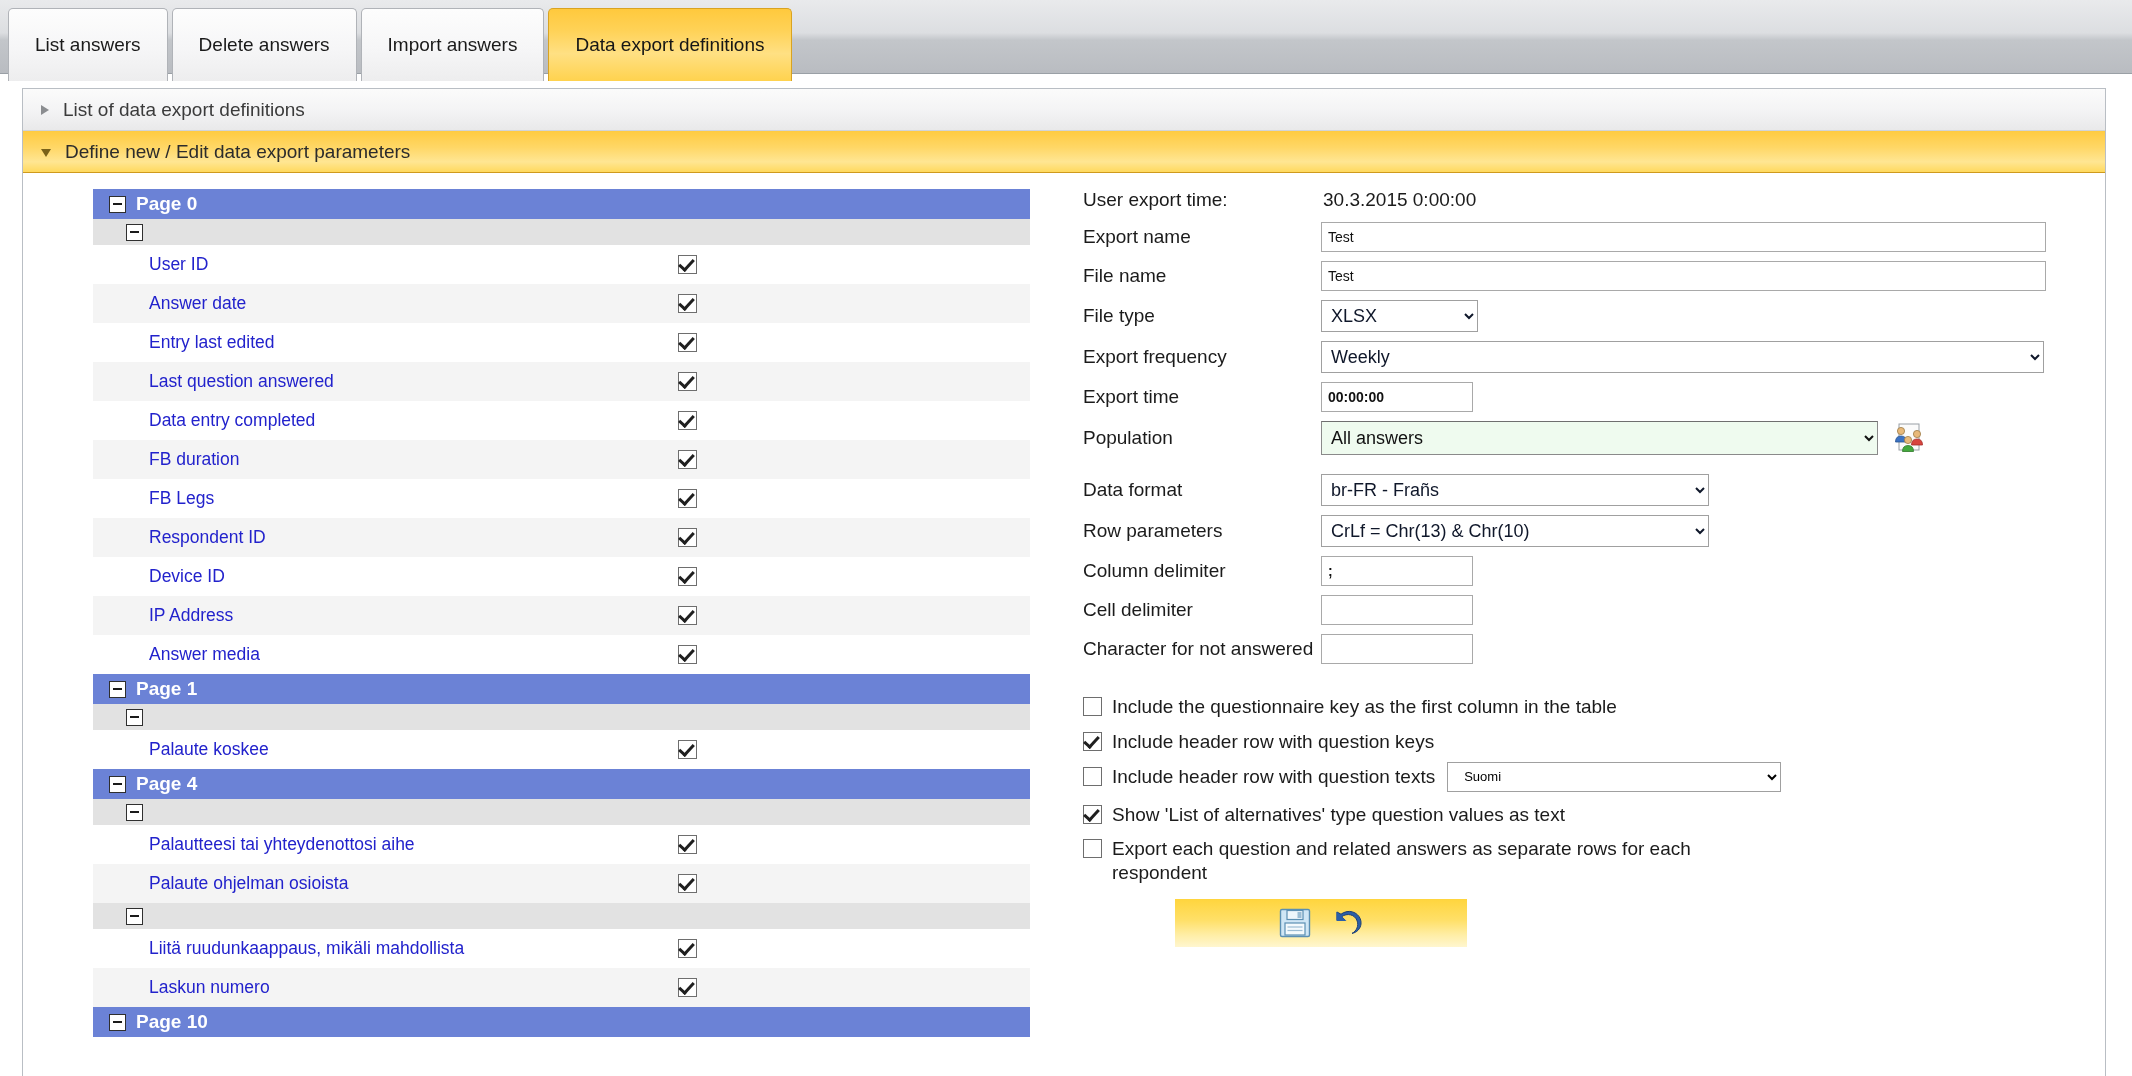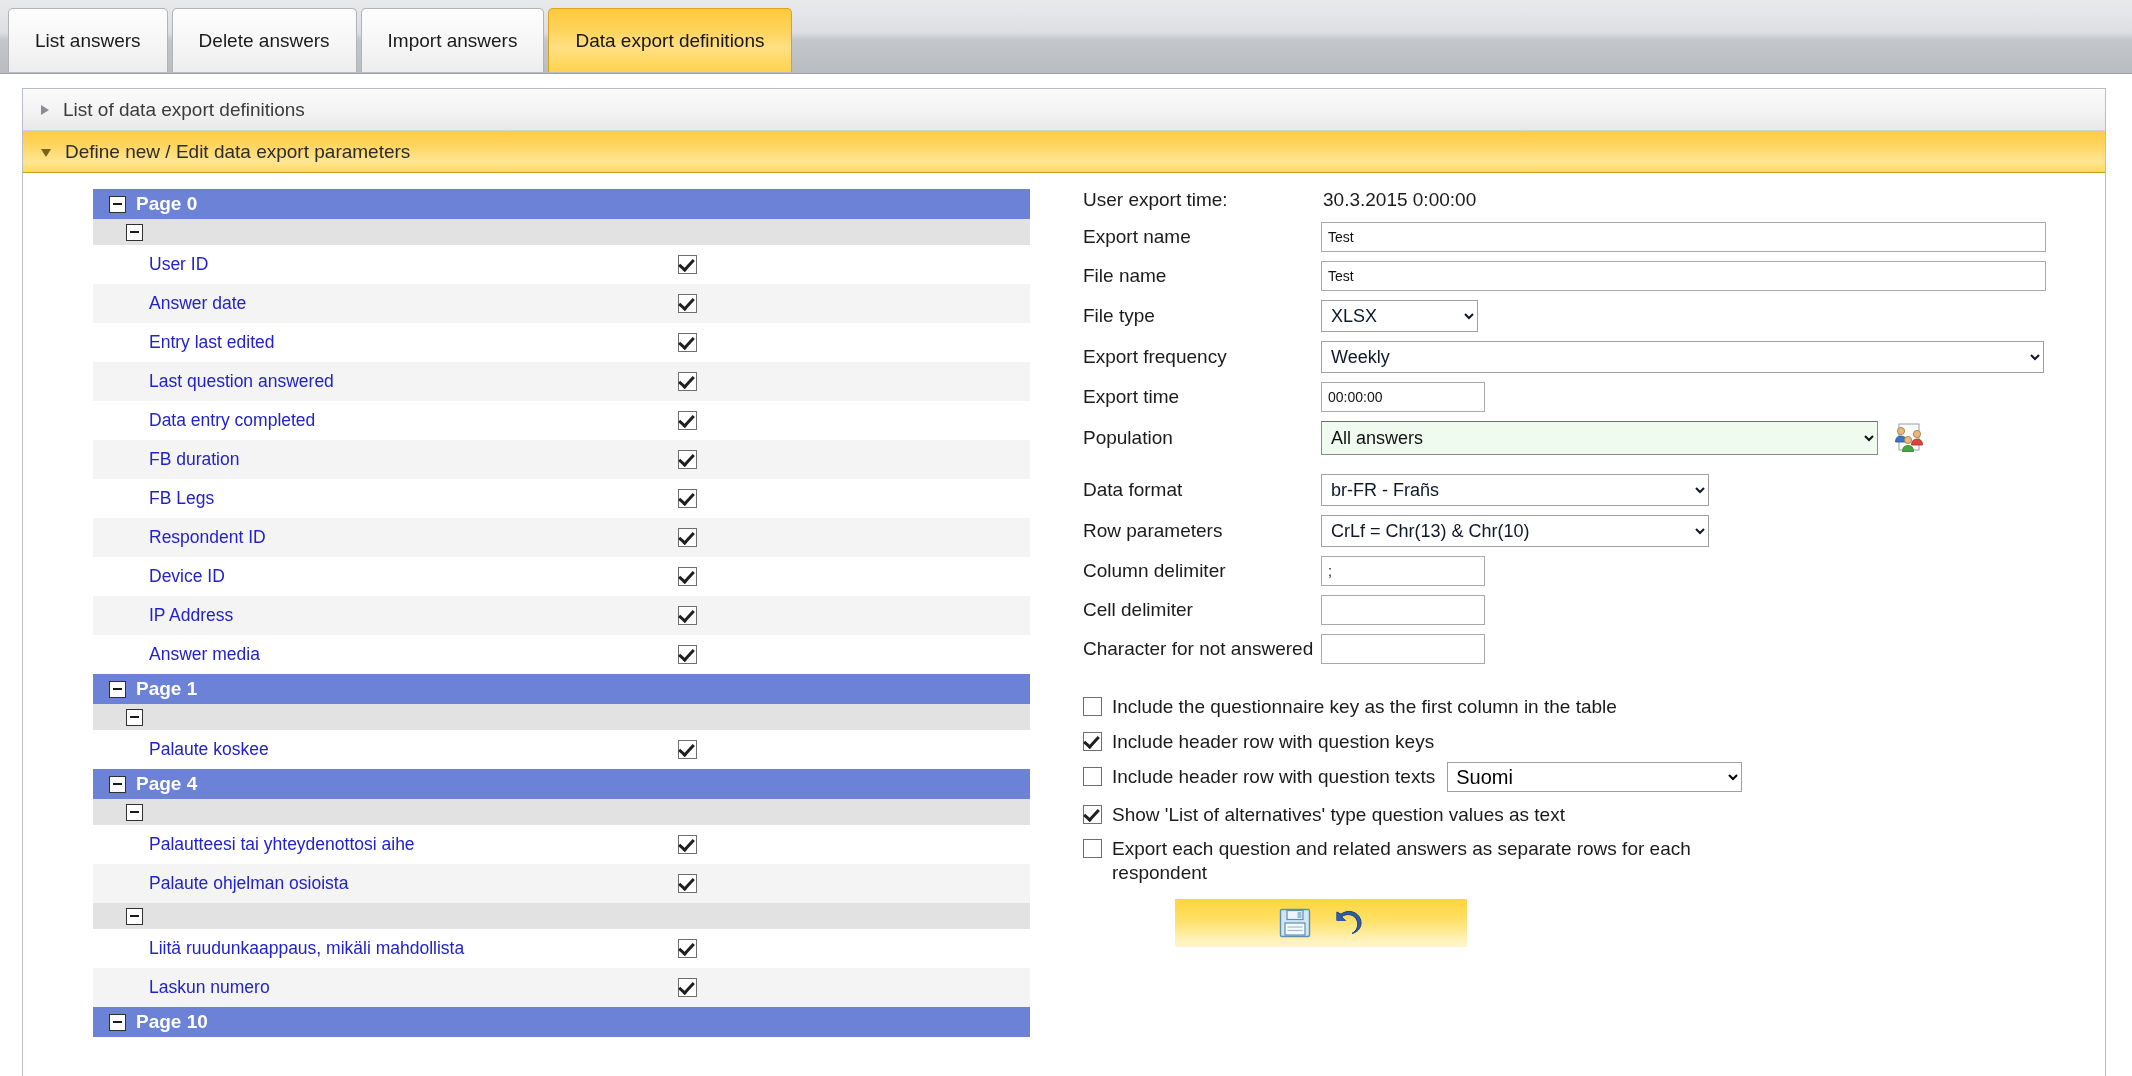--- a/index.html
+++ b/index.html
@@ -14,21 +14,21 @@
   
   .tabstrip {
     position: absolute;
     left: 0; top: 0;
     width: 2132px; height: 74px;
     background: linear-gradient(to bottom, #e9eaec 0%, #dcdee1 45%, #c3c6ca 55%, #b9bcc1 100%);
     border-bottom: 1px solid #9aa0a6;
   }
   .tabs { position: absolute; left: 8px; top: 8px; display: flex; align-items: flex-end; }
   .tab {
-    height: 64px;
+    height: 73px;
     padding: 0 26px;
     display: flex; align-items: center; justify-content: center;
     font-size: 19px;
     color: #1a1a1a;
     border: 1px solid #b0b3b8;
     border-bottom: none;
     border-radius: 5px 5px 0 0;
     background: linear-gradient(to bottom, #fdfdfd 0%, #f6f6f7 55%, #ededee 100%);
     margin-right: 4px;
     cursor: pointer;
@@ -175,21 +175,21 @@
     height: 30px;
     border: 1px solid #a9a9a9;
     background: #ffffff;
     font-family: "Liberation Sans", sans-serif;
     font-size: 14px;
     padding: 0 6px;
     color: #111;
     outline: none;
   }
   .w-wide { width: 725px; }
-  .w-small { width: 164px; }
+  .w-small { width: 152px; font-weight: bold; }
 
   select.sel {
     height: 32px;
     border: 1px solid #a0a0a0;
     background: #ffffff;
     font-family: "Liberation Sans", sans-serif;
     font-size: 18px;
     padding: 0 4px 0 5px;
     color: #0f172a;
     outline: none;
@@ -232,27 +232,27 @@
     position: absolute;
     left: 3px; top: 0px;
     width: 6px; height: 12px;
     border: solid #1f1f1f;
     border-width: 0 3.2px 3.2px 0;
     transform: rotate(42deg);
   }
   .opttext { margin-left: 10px; font-size: 19px; line-height: 1.25; max-width: 660px; }
   .opttext.wrap2 { max-width: 650px; }
   select.sel-lang {
-    width: 295px; height: 30px;
+    width: 334px; height: 30px;
     margin-left: 12px; margin-top: -3px;
     border: 1px solid #a0a0a0;
     background: #ffffff;
     font-family: "Liberation Sans", sans-serif;
-    font-size: 20px;
-    padding: 0 4px;
+    font-size: 13px;
+    padding: 0 12px;
     outline: none;
   }
 
   
   .savebar {
     margin-left: 92px;
     margin-top: 14px;
     width: 292px; height: 48px;
     background: linear-gradient(to bottom, #ffd53d 0%, #ffe069 45%, #ffeea6 75%, #fff6cf 100%);
     display: flex; align-items: center; justify-content: center;

